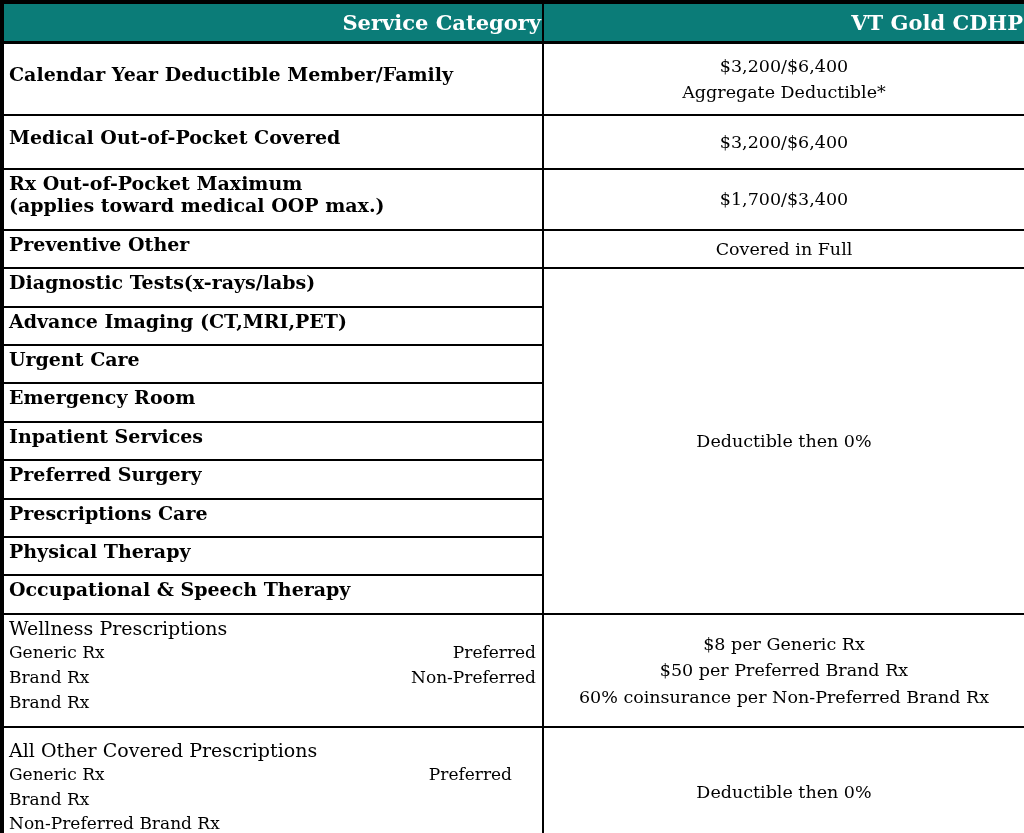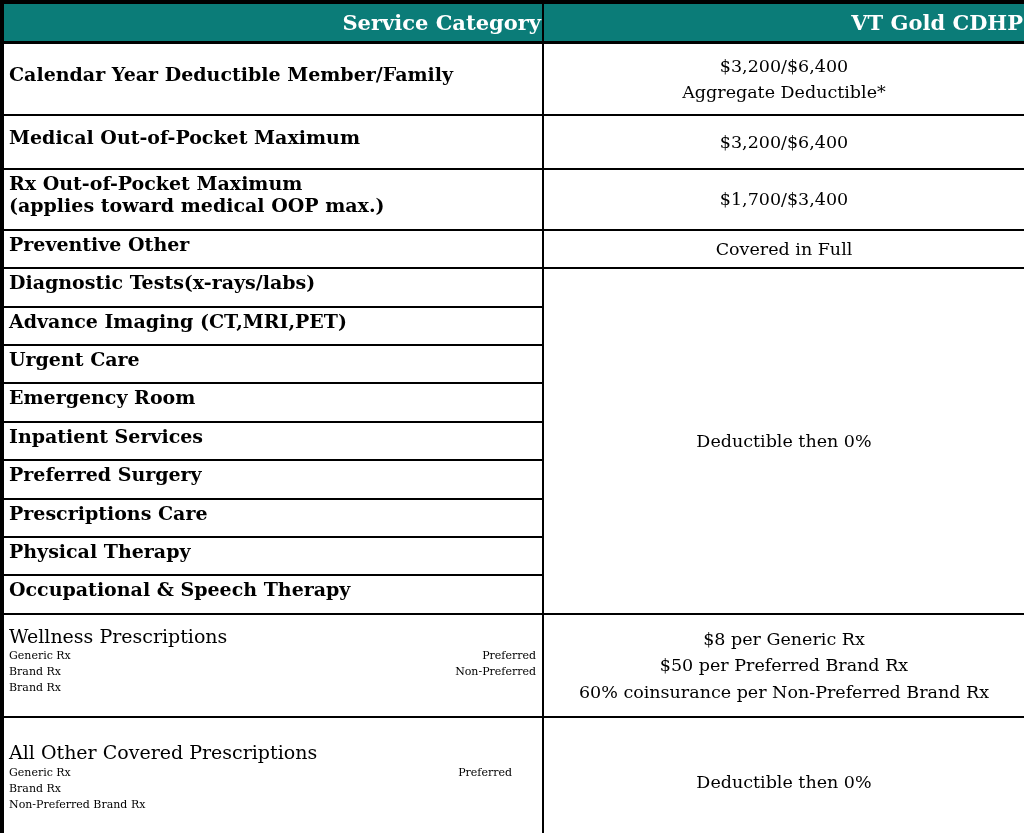--- a/index.html
+++ b/index.html
@@ -59,21 +59,21 @@
   tr.row-rx          { height: 53px; }
   tr.row-preventive  { height: 33px; }
   tr.row-service     { height: 37px; }
   tr.row-wellness    { height: 103px; }
   tr.row-allother    { height: 131px; }
   .cell-title { font-weight: normal; font-size: 19px; margin-bottom: 1px; }
   .tier-line {
     display: flex;
     justify-content: space-between;
     font-weight: normal;
-    font-size: 11px;
+    font-size: 17px;
     line-height: 1.45;
     gap: 28px;
   }
   td.label .tiers-tight { padding-right: 2px; }
   td.label .tiers-inset { padding-right: 26px; }
 </style>
 </head>
 <body>
 
 <table class="benefits">
@@ -90,21 +90,21 @@
   <tbody>
     <tr class="row-deductible">
       <td class="label">Calendar Year Deductible Member/Family</td>
       <td class="value">
         <div>$3,200/$6,400</div>
         <div>Aggregate Deductible*</div>
       </td>
     </tr>
 
     <tr class="row-medical">
-      <td class="label">Medical Out-of-Pocket Maximum</td>
+      <td class="label">Medical Out-of-Pocket Covered</td>
       <td class="value">$3,200/$6,400</td>
     </tr>
 
     <tr class="row-rx">
       <td class="label">
         <div>Rx Out-of-Pocket Maximum</div>
         <div>(applies toward medical OOP max.)</div>
       </td>
       <td class="value">$1,700/$3,400</td>
     </tr>

